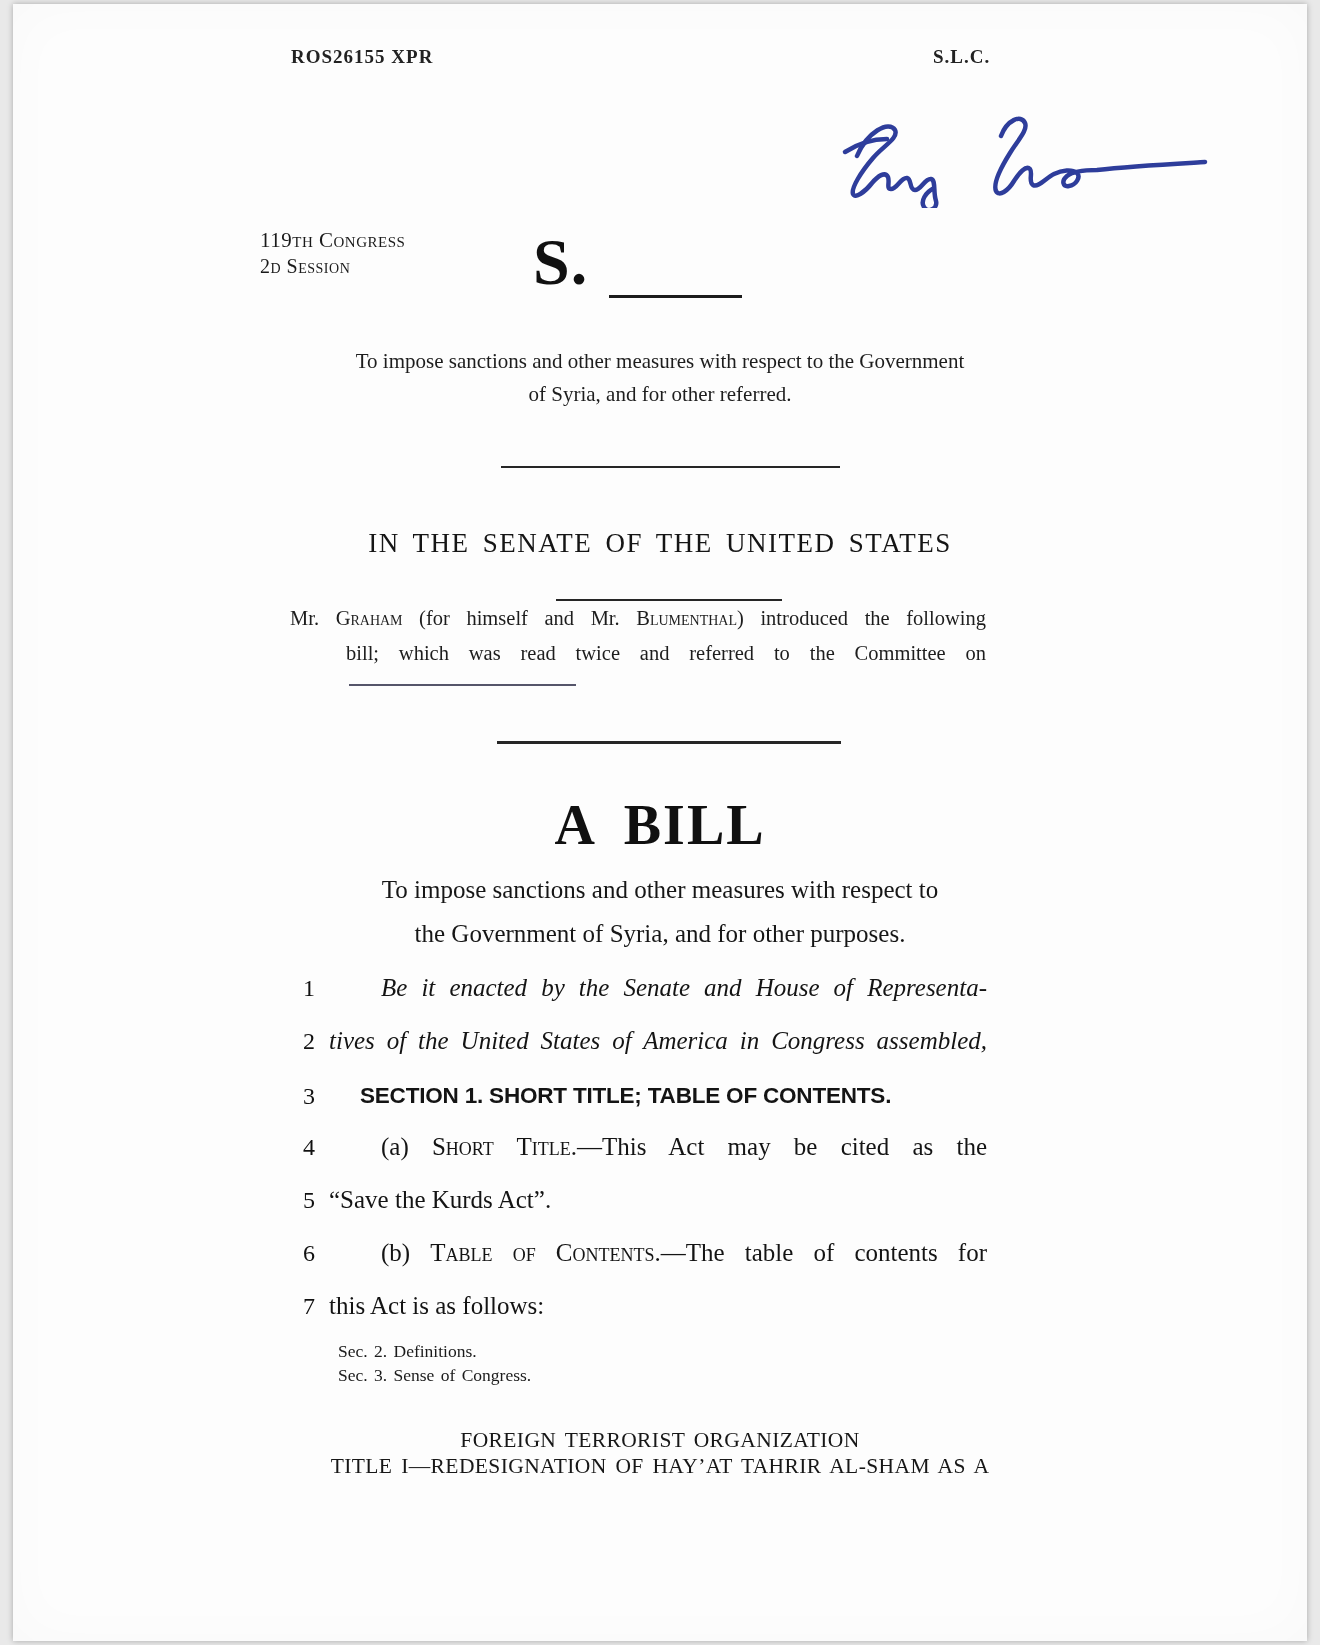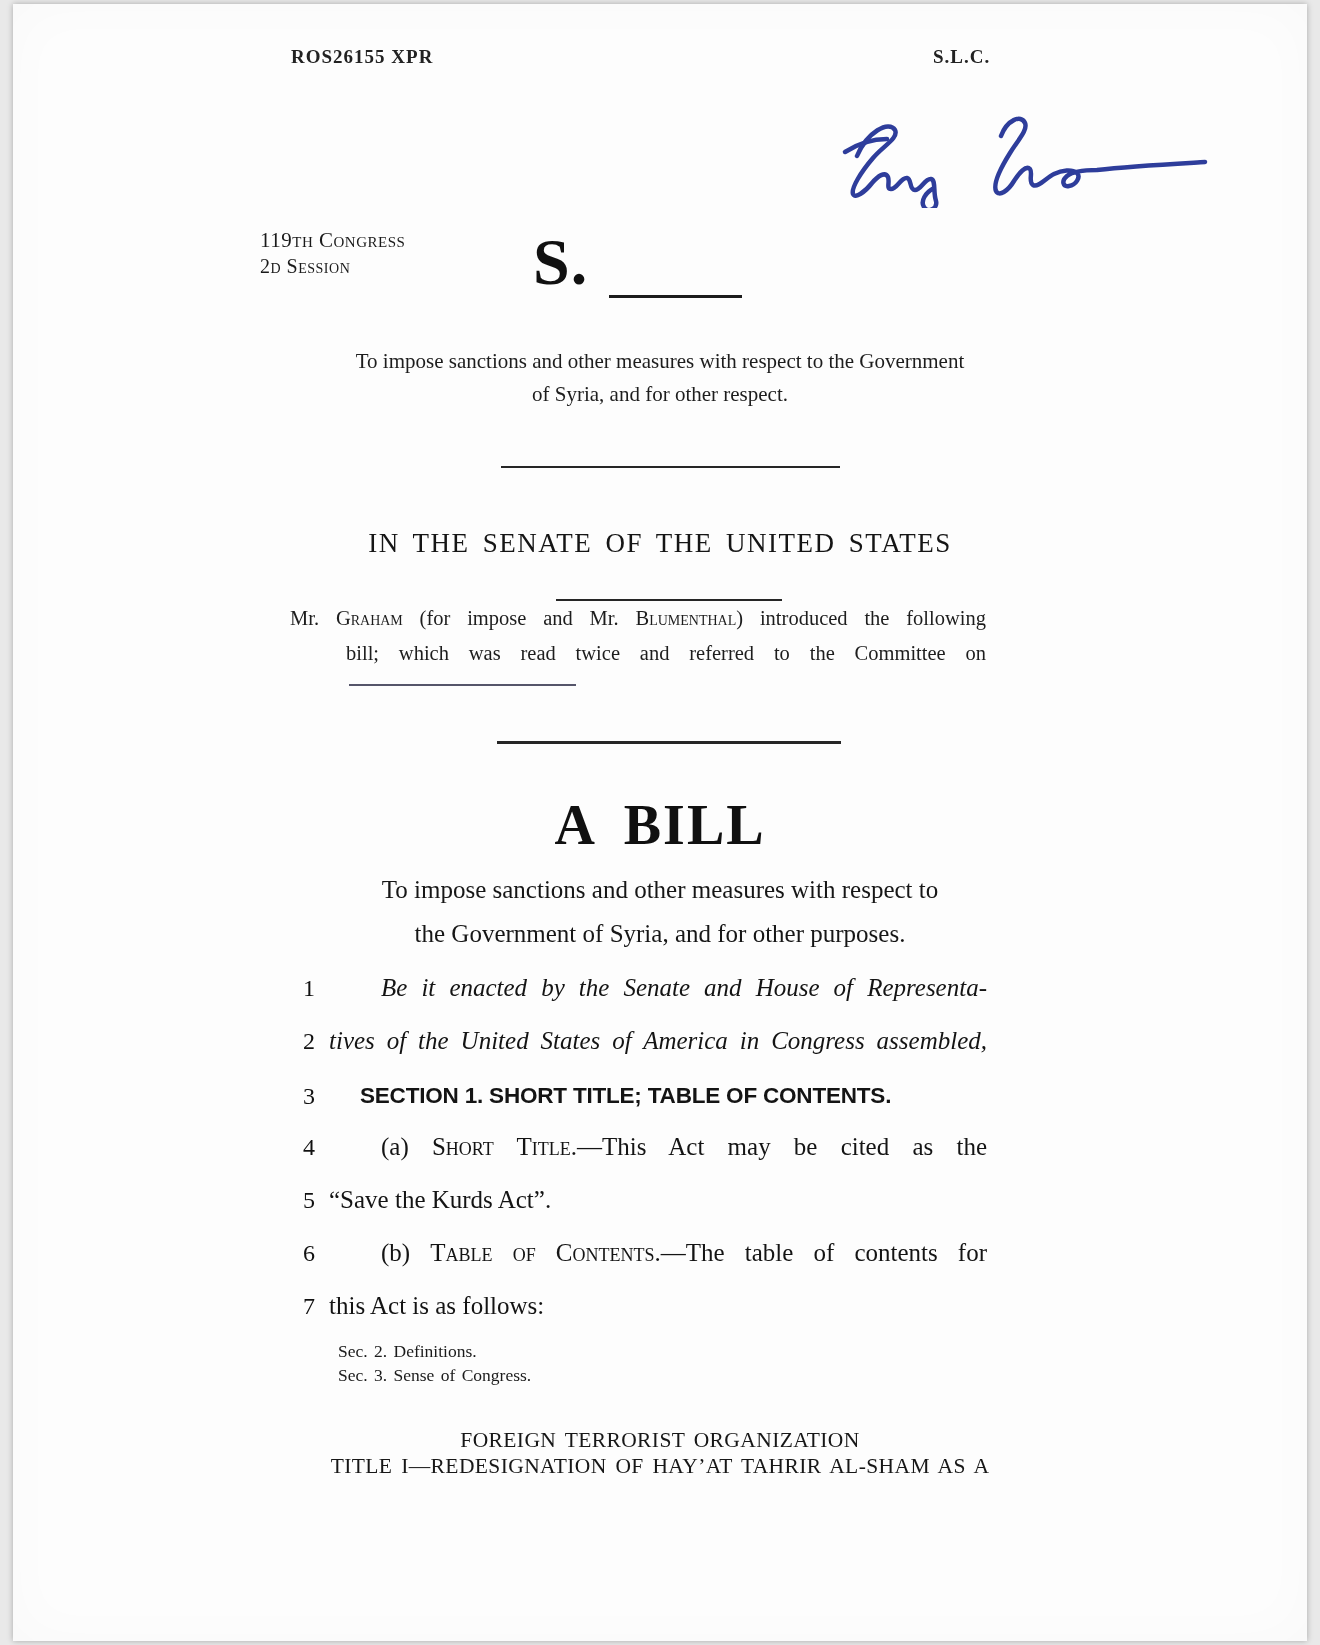--- a/index.html
+++ b/index.html
@@ -105,30 +105,30 @@
     <div class="masthead">
       <div class="congress">119th Congress</div>
       <div class="session">2d Session</div>
     </div>
 
     <div class="bill-letter">S.</div>
     <div class="bill-number-blank"></div>
 
     <div class="purpose-top">
       <div>To impose sanctions and other measures with respect to the Government</div>
-      <div>of Syria, and for other respect.</div>
+      <div>of Syria, and for other referred.</div>
     </div>
 
     <div class="rule rule-1"></div>
 
     <div class="chamber">IN THE SENATE OF THE UNITED STATES</div>
 
     <div class="rule rule-2"></div>
 
-    <div class="sponsor-1"><span>Mr. </span><span class="sc">Graham</span><span> (for impose and Mr. </span><span class="sc">Blumenthal</span><span>) introduced the following</span></div>
+    <div class="sponsor-1"><span>Mr. </span><span class="sc">Graham</span><span> (for himself and Mr. </span><span class="sc">Blumenthal</span><span>) introduced the following</span></div>
     <div class="sponsor-2">bill; which was read twice and referred to the Committee on</div>
 
     <div class="committee-blank"></div>
 
     <div class="rule rule-3"></div>
 
     <div class="bill-heading">A BILL</div>
 
     <div class="bill-purpose">
       <div>To impose sanctions and other measures with respect to</div>

